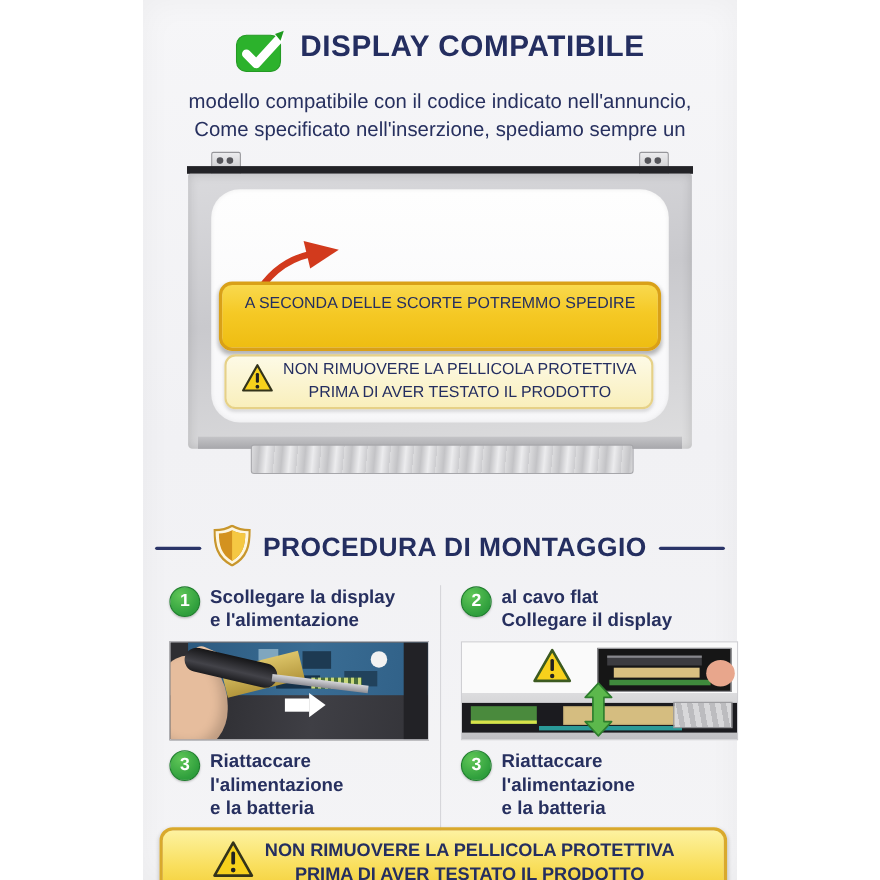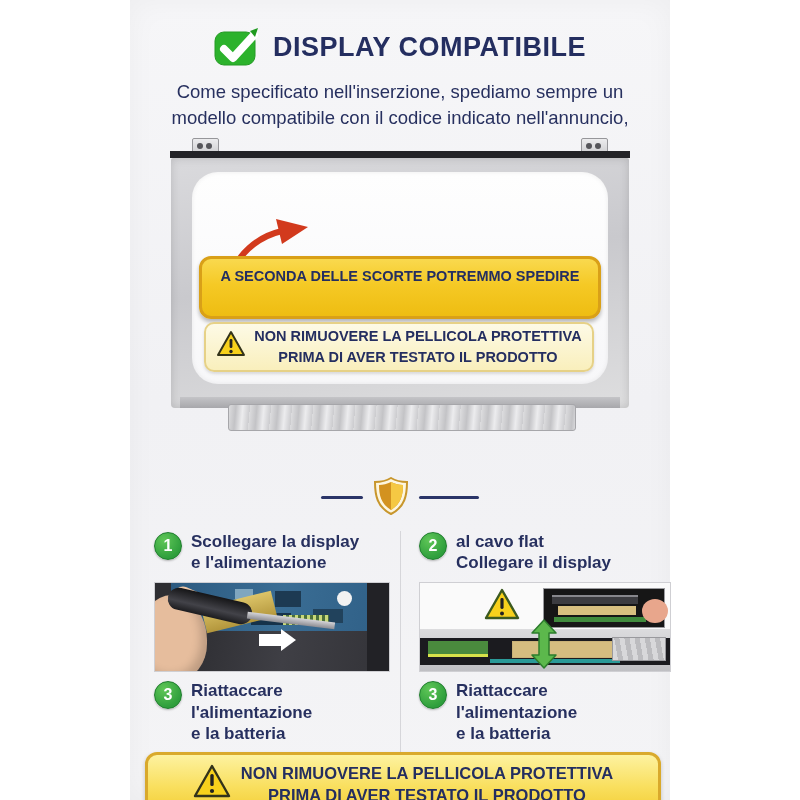--- a/index.html
+++ b/index.html
@@ -8,21 +8,21 @@
     background:#ffffff;
     font-family:"Liberation Sans", sans-serif;
     color:#242e60;
   }
   .content-col{
     position:absolute;left:130px;top:0;width:540px;height:800px;
     background:linear-gradient(180deg,#f6f6f8 0%,#f1f1f4 50%,#f4f4f6 100%);
     box-shadow:inset 0 0 30px rgba(0,0,0,0.04);
   }
   
-  .header-row{display:flex;align-items:center;justify-content:center;gap:13px;padding-top:27px;}
+  .header-row{display:flex;align-items:flex-start;justify-content:center;gap:13px;padding-top:27px;}
   .check-icon{width:46px;height:40px;position:relative;flex:0 0 auto;}
   .page-title{font-size:27px;font-weight:bold;letter-spacing:0.5px;color:#242e60;}
   .intro{width:505px;margin:12px auto 0;text-align:center;font-size:18.5px;line-height:1.42;color:#27305f;}
   .intro span{display:block;}
   
   .panel-wrap{position:relative;width:460px;height:305px;margin:6px auto 0;}
   .bracket{position:absolute;top:0;width:25px;height:20px;background:linear-gradient(#ececee,#c4c4c7);
     border:1px solid #96969a;border-radius:2px;}
   .bracket.left{left:22px;}
   .bracket.right{right:22px;}
@@ -34,21 +34,21 @@
     border-radius:2px 2px 4px 4px;box-shadow:inset 0 0 10px rgba(0,0,0,0.15);}
   .panel-inner{position:absolute;top:34px;left:22px;right:22px;height:212px;
     background:linear-gradient(#fefefe,#f7f7f9);border-radius:26px;
     box-shadow:inset 0 0 5px rgba(0,0,0,0.07);}
   .panel-strip{position:absolute;top:259px;left:10px;right:10px;height:11px;
     background:linear-gradient(#c4c4c7,#a7a7ab);}
   .foil{position:absolute;top:266px;left:58px;width:346px;height:25px;border-radius:3px;
     border:1px solid #a6a6aa;
     background:repeating-linear-gradient(95deg,#dcdcde 0px,#c3c3c6 7px,#ececee 14px,#cccccf 21px);}
   .red-arrow{position:absolute;left:52px;top:80px;}
-  .banner{position:absolute;text-align:center;font-weight:bold;color:#242e60;}
+  .banner{position:absolute;text-align:center;font-weight:normal;color:#242e60;}
   .banner .bl{display:block;}
   .banner1{left:29px;top:118px;width:396px;height:50px;border-radius:12px;
     border:3px solid #d9a018;
     background:linear-gradient(#f9d94e 0%,#f5c925 45%,#eebd12 100%);
     box-shadow:0 3px 4px rgba(0,0,0,0.28);
     font-size:14.5px;line-height:1.45;padding-top:7px;}
   .banner2{left:34px;top:184px;width:386px;height:46px;border-radius:10px;
     border:2px solid #e6d187;
     background:linear-gradient(#fdfae6,#f9efbc);
     box-shadow:0 2px 3px rgba(0,0,0,0.12);
@@ -138,22 +138,22 @@
       <svg width="46" height="40" viewBox="0 0 46 40">
         <rect x="1" y="5" width="40" height="33" rx="9" fill="#2cb22c"></rect>
         <rect x="1" y="5" width="40" height="33" rx="9" fill="none" stroke="#249a24" stroke-width="1"></rect>
         <path d="M10 22 L19 31 L40 8" fill="none" stroke="#ffffff" stroke-width="8" stroke-linecap="round" stroke-linejoin="round"></path>
         <path d="M36 4 L44 1 L41 10" fill="#1f9a1f"></path>
       </svg>
     </span>
     <span class="page-title">DISPLAY COMPATIBILE</span>
   </div>
   <div class="intro">
+    <span>modello compatibile con il codice indicato nell'annuncio,</span>
     <span>Come specificato nell'inserzione, spediamo sempre un</span>
-    <span>modello compatibile con il codice indicato nell'annuncio,</span>
   </div>
 
   <div class="panel-wrap">
     <div class="bracket left">
         <i class="h1"></i>
         <i class="h2"></i>
       </div>
     <div class="bracket right">
         <i class="h1"></i>
         <i class="h2"></i>
@@ -192,20 +192,21 @@
 
   <div class="proc-header">
     <span class="dash l"></span>
     <span>
       <svg width="34" height="38" viewBox="0 0 34 38">
         <path d="M17 1 C 22 4, 28 5, 33 5 C 33 18, 31 30, 17 37 C 3 30, 1 18, 1 5 C 6 5, 12 4, 17 1 Z" fill="#fdf6e0" stroke="#c8962c" stroke-width="2"></path>
         <path d="M17 5 C 21 7, 25 8, 29 8 C 29 18, 27 27, 17 33 C 7 27, 5 18, 5 8 C 9 8, 13 7, 17 5 Z" fill="#d3921f"></path>
         <path d="M17 5 C 21 7, 25 8, 29 8 C 29 18, 27 27, 17 33 Z" fill="#f5c843"></path>
       </svg>
     </span>
+    <span class="proc-title">PROCEDURA DI MONTAGGIO</span>
     <span class="dash r"></span>
   </div>
 
   <div class="steps-grid">
 
     <div class="col left">
       <div class="step-row">
         <span class="step-num">1</span>
         <span class="step-text">
           <span>Scollegare la display</span>

